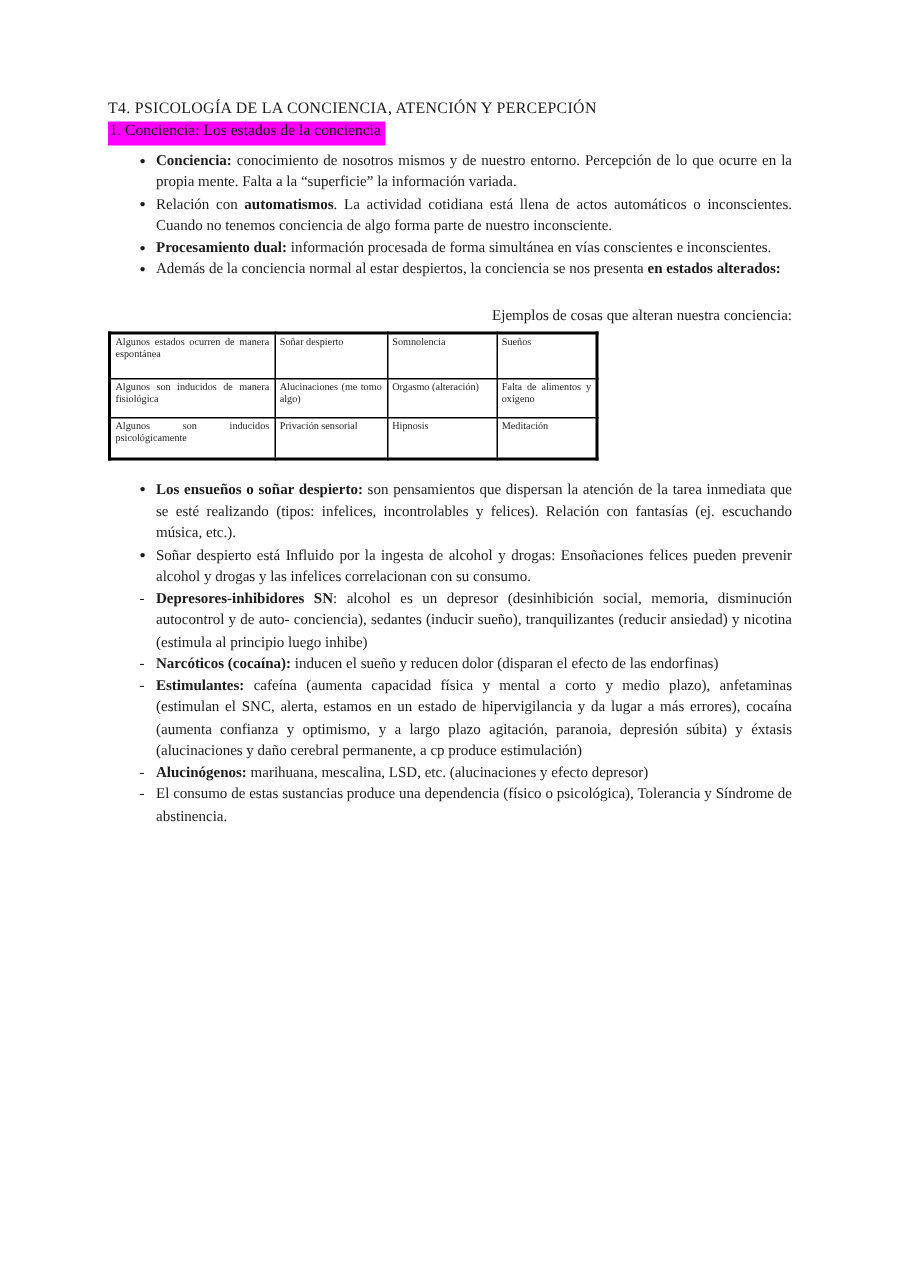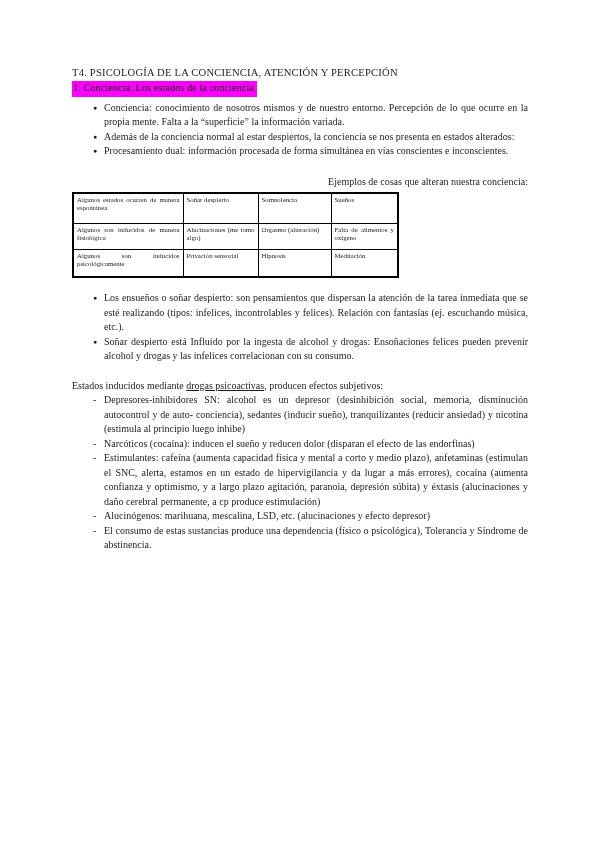--- a/index.html
+++ b/index.html
@@ -10,21 +10,21 @@
     color:#1c1c1c; overflow:hidden;
   }
   .doc-title { font-size:10.6px; font-weight:normal; letter-spacing:0.2px; white-space:nowrap; }
   .section-heading { display:inline-block; margin-top:0; padding:0 3px 1.5px 1px; font-size:10.4px; color:#111; }
   .blist { margin-top:4px; }
   .li { display:flex; }
   .marker { flex:0 0 11px; margin-left:21px; }
   .bullet-glyph { font-size:6.8px; line-height:14.5px; }
   .dash-glyph { font-size:10px; line-height:14.5px; }
   .li-text { flex:1; text-align:justify; }
-  b { font-weight:normal; }
+  b { font-weight:bold; }
   .u { text-decoration:underline; }
   .examples-intro { margin-top:16px;text-align:right; }
   .drugs-intro { margin-top:15px; }
   table.examples-table { border-collapse:collapse; margin-top:3px; border:2px solid #000; }
   table.examples-table td {
     border:1px solid #000; vertical-align:top; padding:2px 3px 1px 3px;
     font-size:6.8px; line-height:8.4px; text-align:justify; color:#222;
   }
   tr.r1 td { height:26px; }
   tr.r2 td { height:22px; }
@@ -43,25 +43,29 @@
     <span class="section-heading" style="background: rgb(255, 0, 255);">1. Conciencia: Los estados de la conciencia</span>
   </div>
 
   <div class="blist">
     <div class="li">
       <span class="marker bullet-glyph">●</span>
       <div class="li-text"><b>Conciencia:</b><span> conocimiento de nosotros mismos y de nuestro entorno. Percepción de lo que ocurre en la propia mente. Falta a la “superficie” la información variada.</span></div>
     </div>
     <div class="li">
       <span class="marker bullet-glyph">●</span>
-      <div class="li-text"><span>Además de la conciencia normal al estar despiertos, la conciencia se nos presenta </span><b>en estados alterados:</b></div>
+      <div class="li-text"><span>Relación con </span><b>automatismos</b><span>. La actividad cotidiana está llena de actos automáticos o inconscientes. Cuando no tenemos conciencia de algo forma parte de nuestro inconsciente.</span></div>
     </div>
     <div class="li">
       <span class="marker bullet-glyph">●</span>
       <div class="li-text"><b>Procesamiento dual:</b><span> información procesada de forma simultánea en vías conscientes e inconscientes.</span></div>
+    </div>
+    <div class="li">
+      <span class="marker bullet-glyph">●</span>
+      <div class="li-text"><span>Además de la conciencia normal al estar despiertos, la conciencia se nos presenta </span><b>en estados alterados:</b></div>
     </div>
   </div>
 
   <div class="examples-intro">Ejemplos de cosas que alteran nuestra conciencia:</div>
 
   <table class="examples-table">
     <colgroup>
       <col style="width:110px">
         <col style="width:75px">
         <col style="width:73px">
@@ -93,21 +97,20 @@
     <div class="li">
       <span class="marker bullet-glyph">●</span>
       <div class="li-text"><b>Los ensueños o soñar despierto:</b><span> son pensamientos que dispersan la atención de la tarea inmediata que se esté realizando (tipos: infelices, incontrolables y felices). Relación con fantasías (ej. escuchando música, etc.).</span></div>
     </div>
     <div class="li">
       <span class="marker bullet-glyph">●</span>
       <div class="li-text"><span>Soñar despierto está Influido por la ingesta de alcohol y drogas: Ensoñaciones felices pueden prevenir alcohol y drogas y las infelices correlacionan con su consumo.</span></div>
     </div>
   </div>
 
-  <div class="drugs-intro"><span>Estados inducidos mediante </span><span class="u">drogas psicoactivas,</span><span> producen efectos subjetivos:</span></div>
 
   <div class="blist" style="margin-top:0;">
     <div class="li">
       <span class="marker dash-glyph">-</span>
       <div class="li-text"><b>Depresores-inhibidores SN</b><span>: alcohol es un depresor (desinhibición social, memoria, disminución autocontrol y de auto- conciencia), sedantes (inducir sueño), tranquilizantes (reducir ansiedad) y nicotina (estimula al principio luego inhibe)</span></div>
     </div>
     <div class="li">
       <span class="marker dash-glyph">-</span>
       <div class="li-text"><b>Narcóticos (cocaína):</b><span> inducen el sueño y reducen dolor (disparan el efecto de las endorfinas)</span></div>
     </div>

